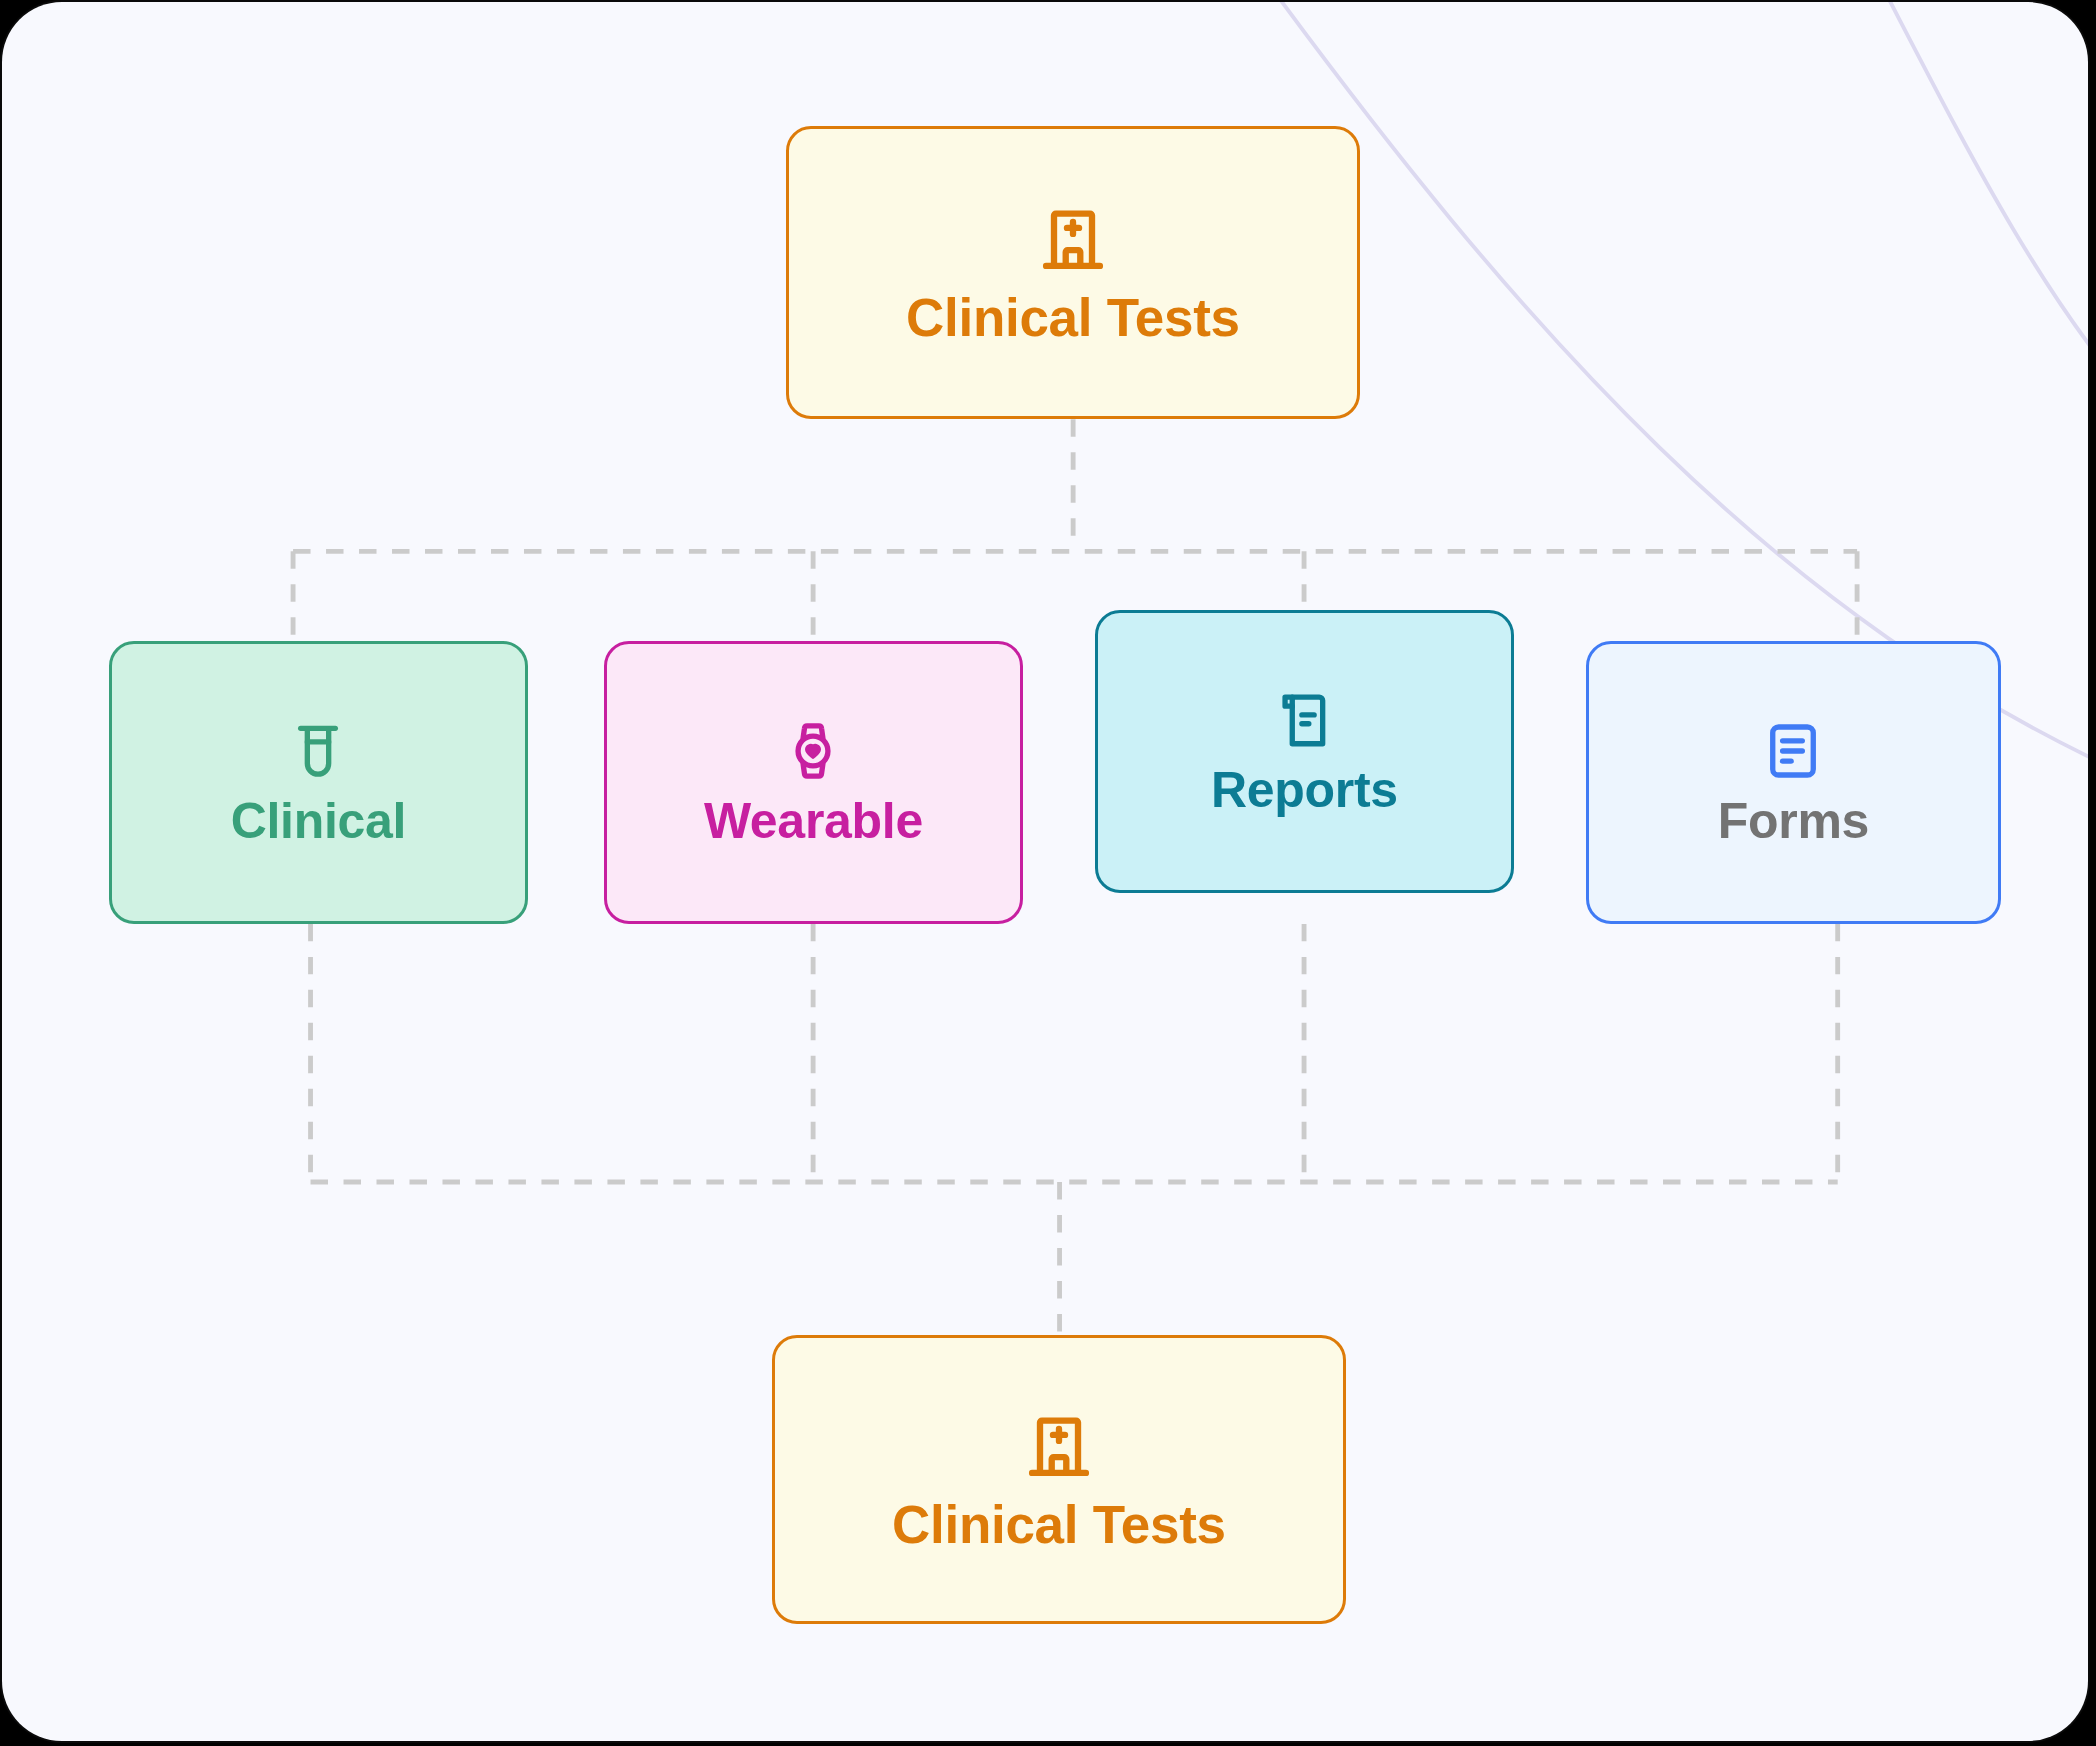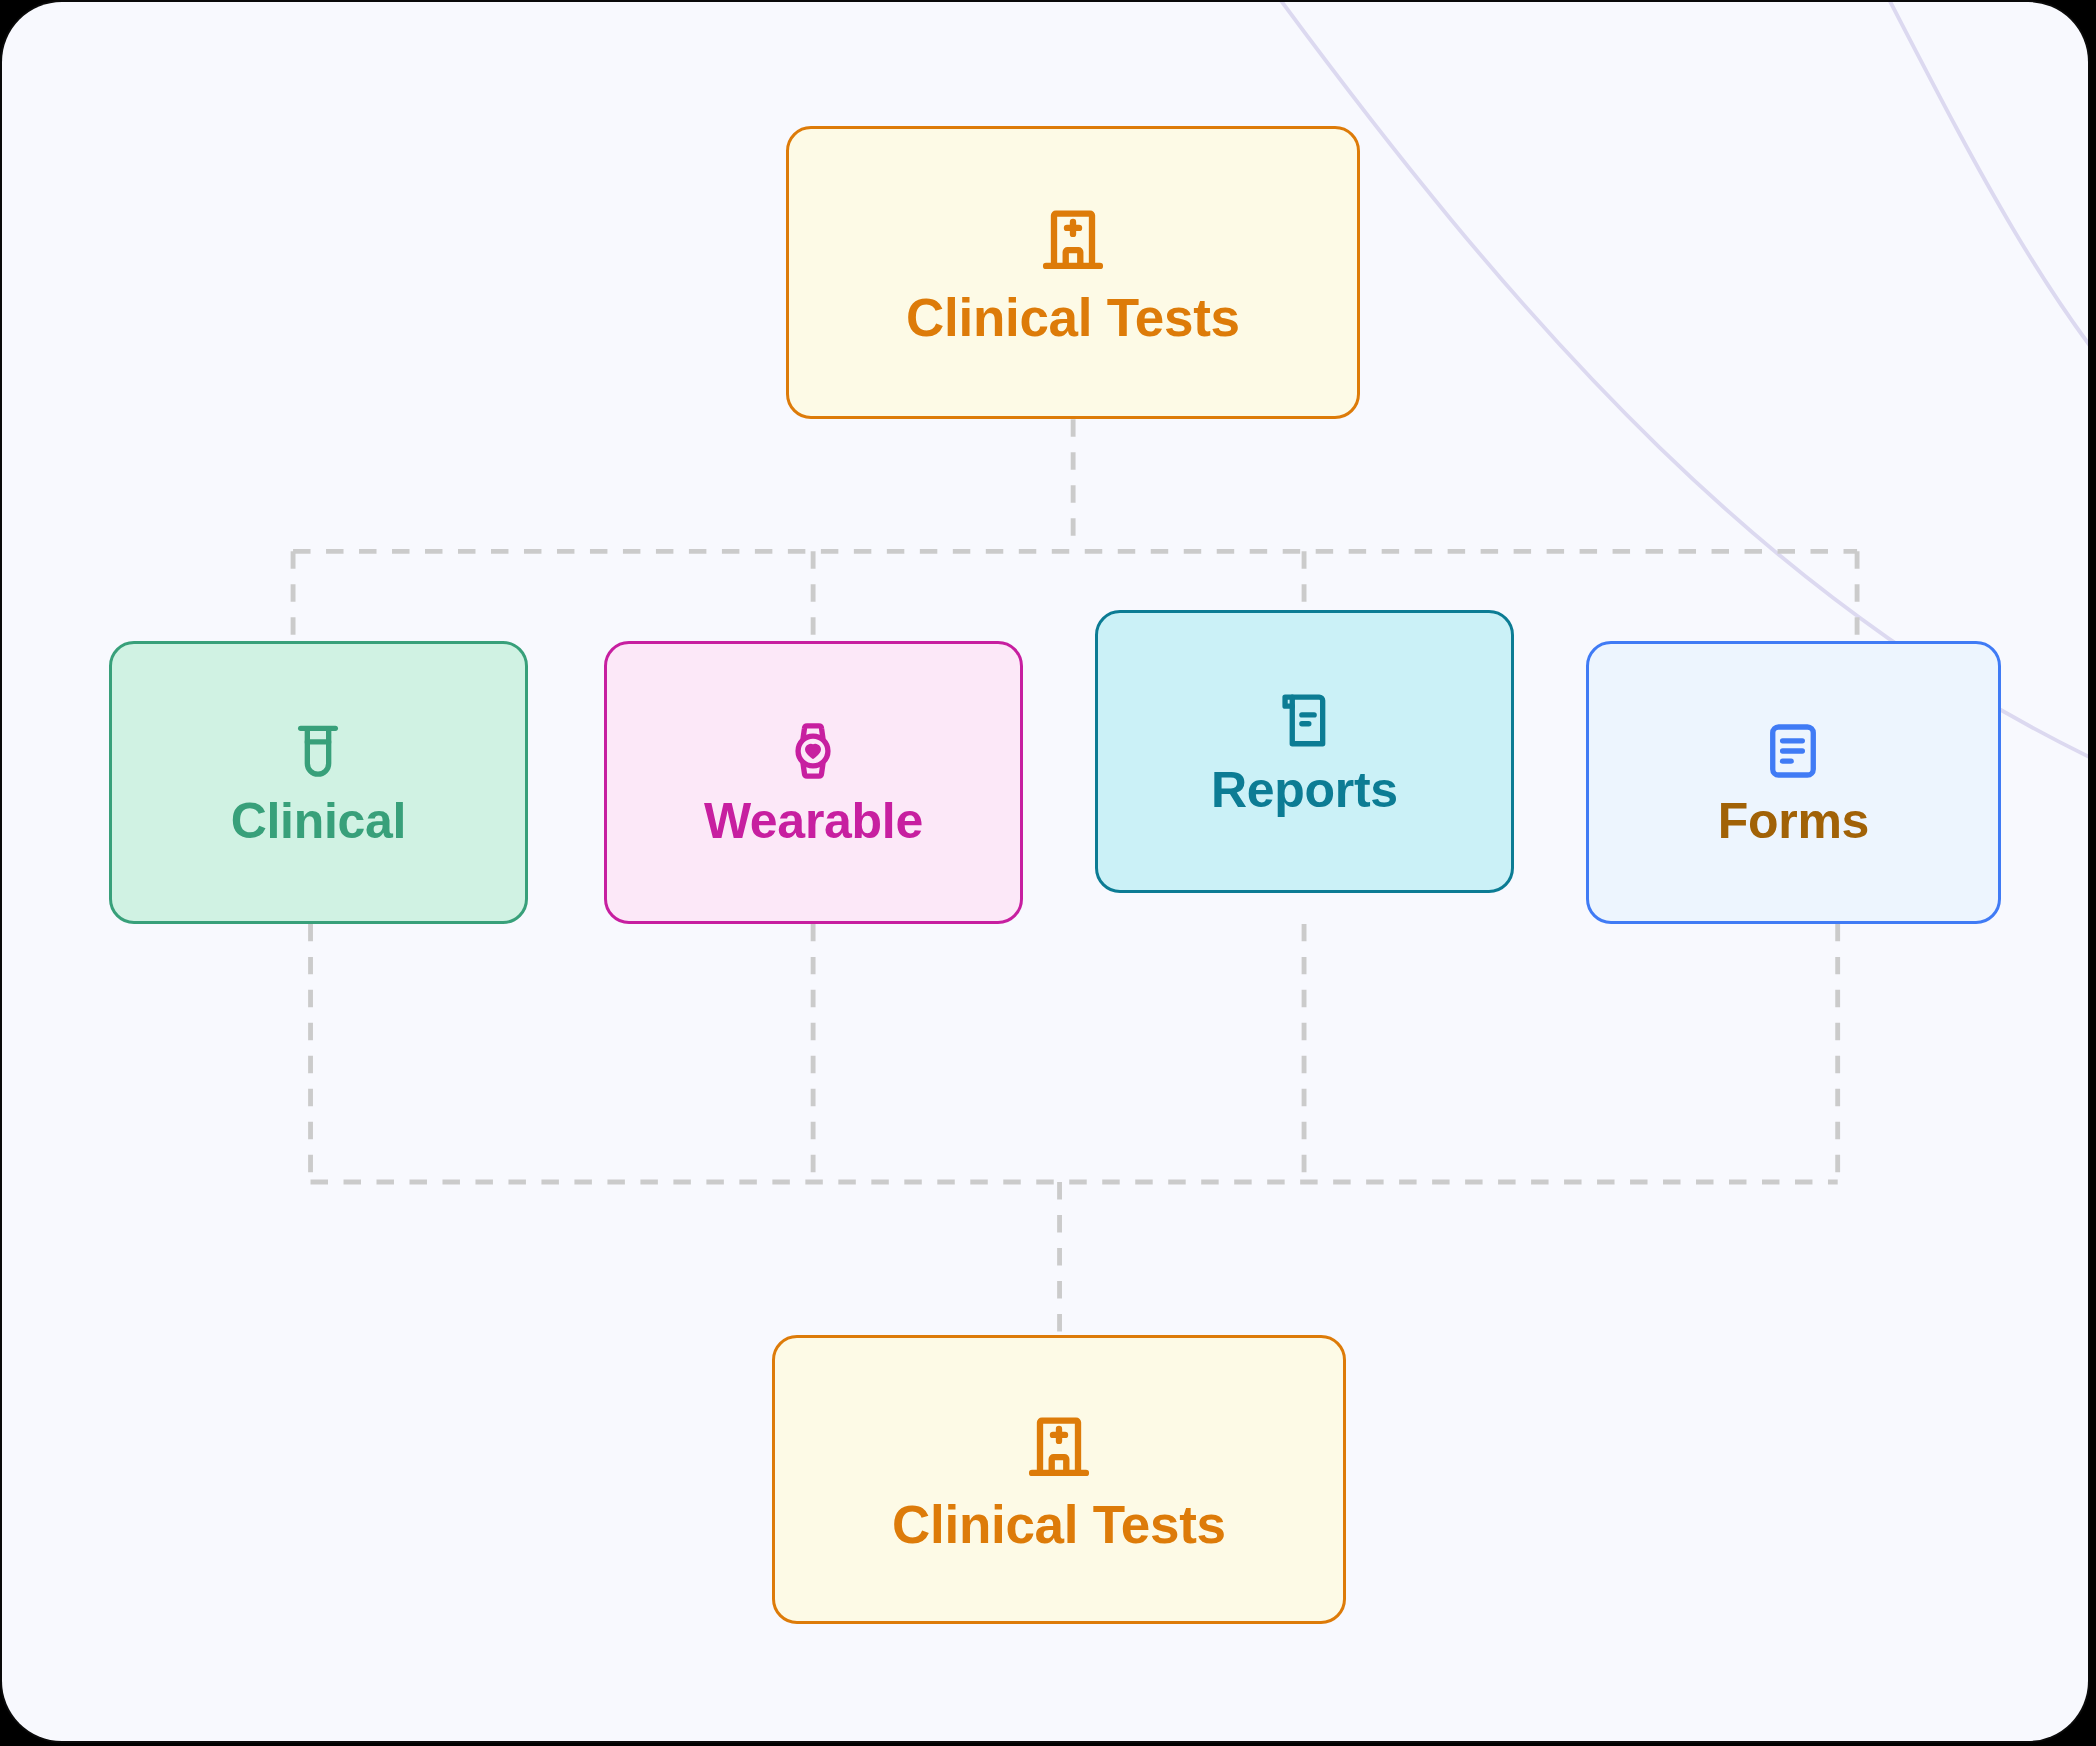--- a/index.html
+++ b/index.html
@@ -170,21 +170,21 @@
 
     <div class="node" id="node-forms" style="background:#EDF5FE;border-color:#407BF5;">
       <span class="node-icon">
         <svg width="64" height="64" viewBox="0 0 24 24" fill="none" stroke="#407BF5" stroke-width="2" stroke-linecap="round" stroke-linejoin="round">
           <rect x="4.4" y="3" width="15.2" height="18" rx="2.2"></rect>
           <path d="M8.1 8.2h7.4"></path>
           <path d="M8.1 12h7.4"></path>
           <path d="M8.1 15.8h3.2"></path>
         </svg>
       </span>
-      <span class="node-label" style="color:#a16207;">Forms</span>
+      <span class="node-label" style="color:#737373;">Forms</span>
     </div>
 
     <div class="node" id="node-leaf" style="background:#FDFAE6;border-color:#DD7B09;">
       <span class="node-icon">
         <svg width="76" height="76" viewBox="0 0 24 24" fill="none" stroke="#DD7B09" stroke-width="2" stroke-linecap="round" stroke-linejoin="round">
           <path d="M6 20V4.6a.6.6 0 0 1 .6-.6h10.8a.6.6 0 0 1 .6.6V20"></path>
           <path d="M3.5 20.5h17"></path>
           <path d="M12 6.6v3.8"></path>
           <path d="M10.1 8.5h3.8"></path>
           <path d="M9.7 20.2v-4.1a.6.6 0 0 1 .6-.6h3.4a.6.6 0 0 1 .6.6v4.1"></path>

